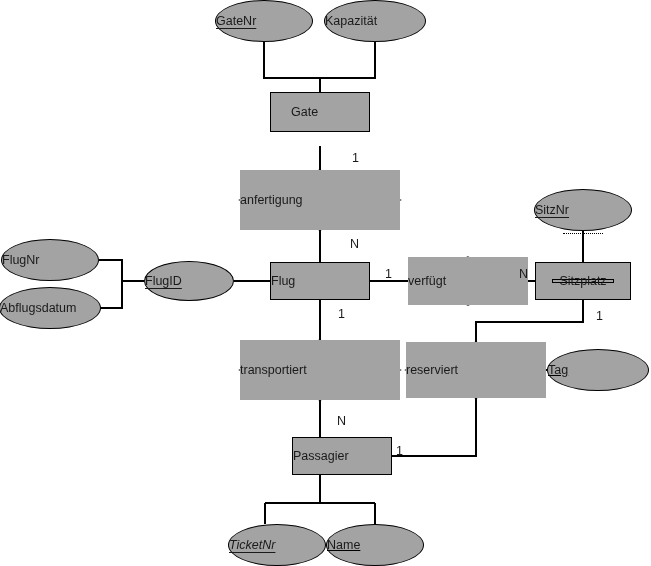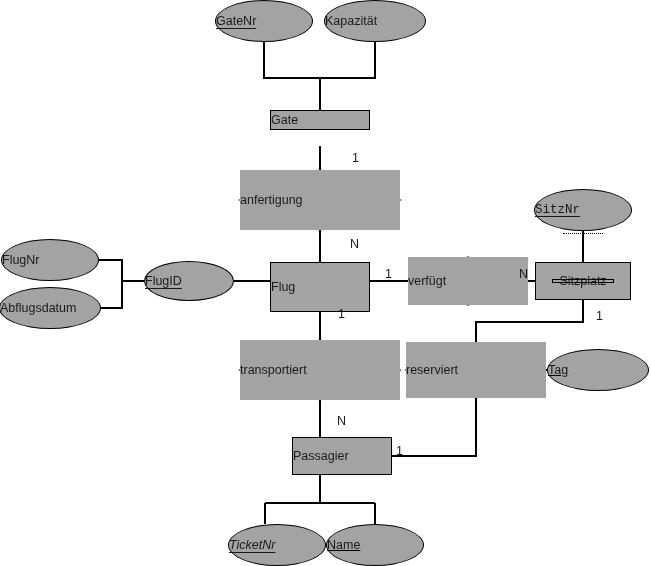--- a/index.html
+++ b/index.html
@@ -20,21 +20,21 @@
   .entity{border:1.3px solid #000;}
   .entity-weak{border:1.3px solid #000;padding:16px;}
   .entity-weak > .inner{
     width:100%;height:100%;border:1.3px solid #000;
     display:flex;align-items:center;justify-content:center;box-sizing:border-box;
   }
 
   
   .attr{border:1.3px solid #000;border-radius:50%;}
   .key > .lbl{text-decoration:underline;text-underline-offset:2.5px;}
-  .pkey{position:relative;font-family:Liberation Mono, monospace;}
+  .pkey{position:relative;}
   .pkey > .lbl{text-decoration:underline;text-underline-offset:2.5px;}
   .pkey > .lbl::after{
     content:"";position:absolute;left:50%;transform:translateX(-50%);
     bottom:-4px;width:40px;height:0;
     border-bottom:1.4px dotted #000;
   }
 
   
   .diamond{pointer-events:none;}
   .card{position:absolute;font-size:12.5px;color:#1a1a1a;line-height:1;}
@@ -82,25 +82,25 @@
     <g fill="#ffffff" stroke="#000000" stroke-width="1.3">
       <polygon points="320,170 400,200 320,230 240,200"></polygon>
       <polygon points="320,340 400,370 320,400 240,370"></polygon>
       <polygon points="476,342 546,370 476,398 406,370"></polygon>
 
       <polygon points="468,257 528,281 468,305 408,281"></polygon>
       <polygon fill="none" points="468,262 519,281 468,300 417,281"></polygon>
     </g>
   </svg>
 
-  <div class="node entity" style="left:270px;top:110px;width:100px;height:20px;">
+  <div class="node entity" style="left:270px;top:92px;width:100px;height:40px;padding-left:20px;">
     <span class="lbl">Gate</span>
   </div>
 
-  <div class="node entity" style="left:270px;top:262px;width:100px;height:50px;">
+  <div class="node entity" style="left:270px;top:262px;width:100px;height:38px;">
     <span class="lbl">Flug</span>
   </div>
 
   <div class="node entity-weak" style="left:535px;top:262px;width:96px;height:38px;">
     <div class="inner">
       <span class="lbl">Sitzplatz</span>
     </div>
   </div>
 
   <div class="node entity" style="left:270px;top:437px;width:100px;height:38px;margin-left:22px;">

